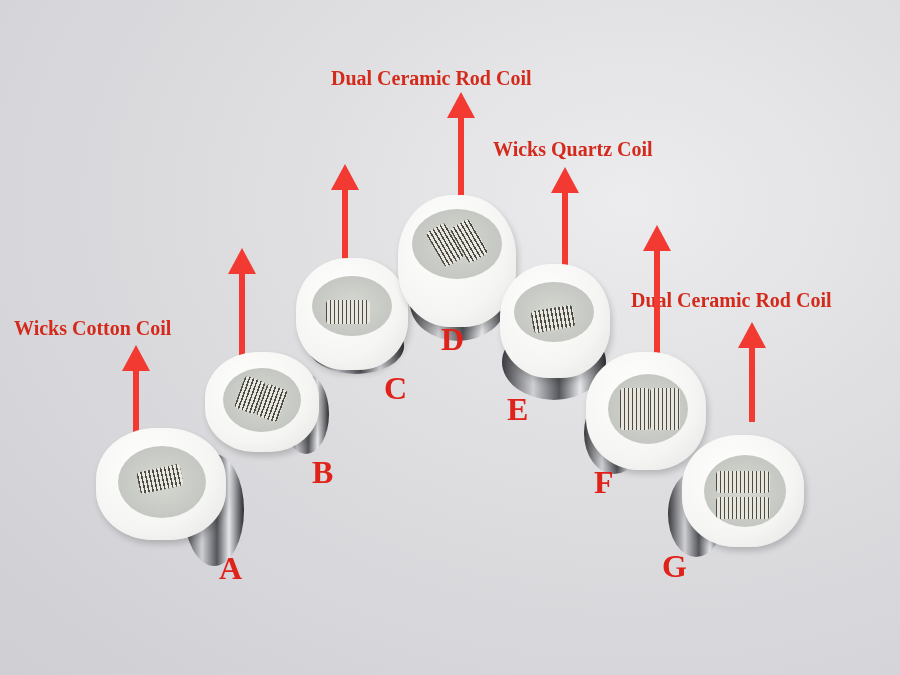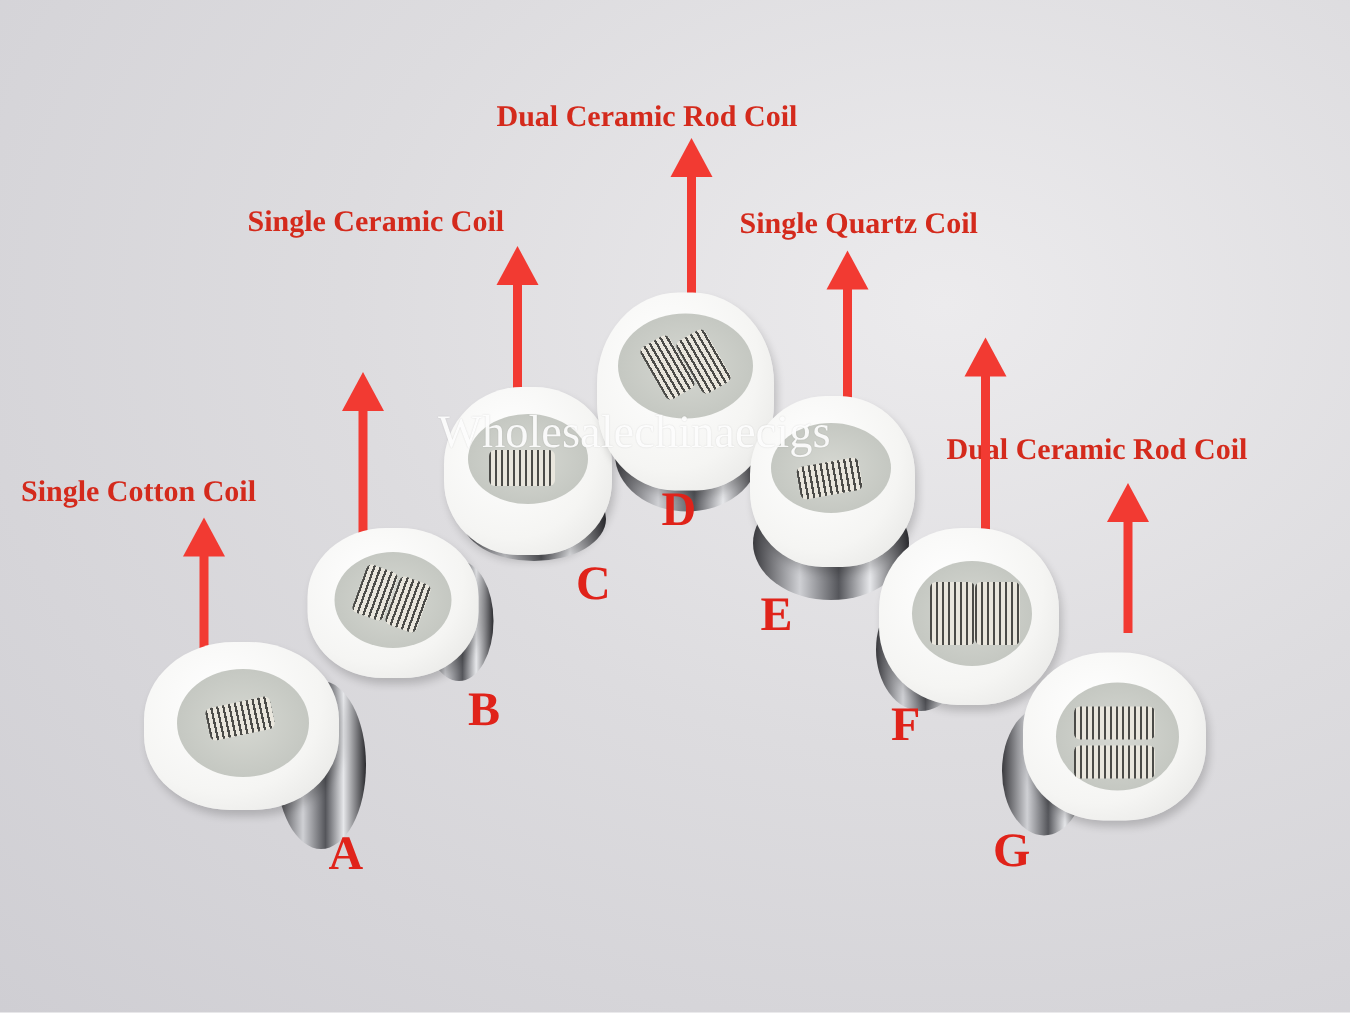--- a/index.html
+++ b/index.html
@@ -45,24 +45,23 @@
     position:absolute; left:292px; top:270px; font-size:31px; color:rgba(255,255,255,0.92);
     font-family:"Liberation Serif","DejaVu Serif",serif; white-space:nowrap;
     text-shadow:0 0 1px rgba(0,0,0,0.15);
   }
 </style>
 </head>
 <body>
 
 <div class="scene">
 
-  <div class="label" style="left:14px;top:318px;">Single Cotton Coil</div>
-  <div class="label" style="left:165px;top:138px;">Single Ceramic Coil</div>
+  <div class="label" style="left:14px;top:318px;">Wicks Cotton Coil</div>
   <div class="label" style="left:331px;top:68px;">Dual Ceramic Rod Coil</div>
-  <div class="label" style="left:493px;top:139px;">Single Quartz Coil</div>
+  <div class="label" style="left:493px;top:139px;">Wicks Quartz Coil</div>
   <div class="label" style="left:631px;top:290px;">Dual Ceramic Rod Coil</div>
 
   <div class="arrow" style="left:136px;top:345px;">
     <div class="head"></div>
       <div class="shaft" style="top:24px;height:88px;"></div>
   </div>
   <div class="arrow" style="left:242px;top:248px;">
     <div class="head"></div>
       <div class="shaft" style="top:24px;height:110px;"></div>
   </div>
@@ -141,14 +140,13 @@
   </div>
 
   <div class="letter" style="left:219px;top:552px;">A</div>
   <div class="letter" style="left:312px;top:456px;">B</div>
   <div class="letter" style="left:384px;top:372px;">C</div>
   <div class="letter" style="left:441px;top:323px;">D</div>
   <div class="letter" style="left:507px;top:393px;">E</div>
   <div class="letter" style="left:594px;top:466px;">F</div>
   <div class="letter" style="left:662px;top:550px;">G</div>
 
-  <div class="watermark">Wholesalechinaecigs</div>
 </div>
 
 </body></html>

